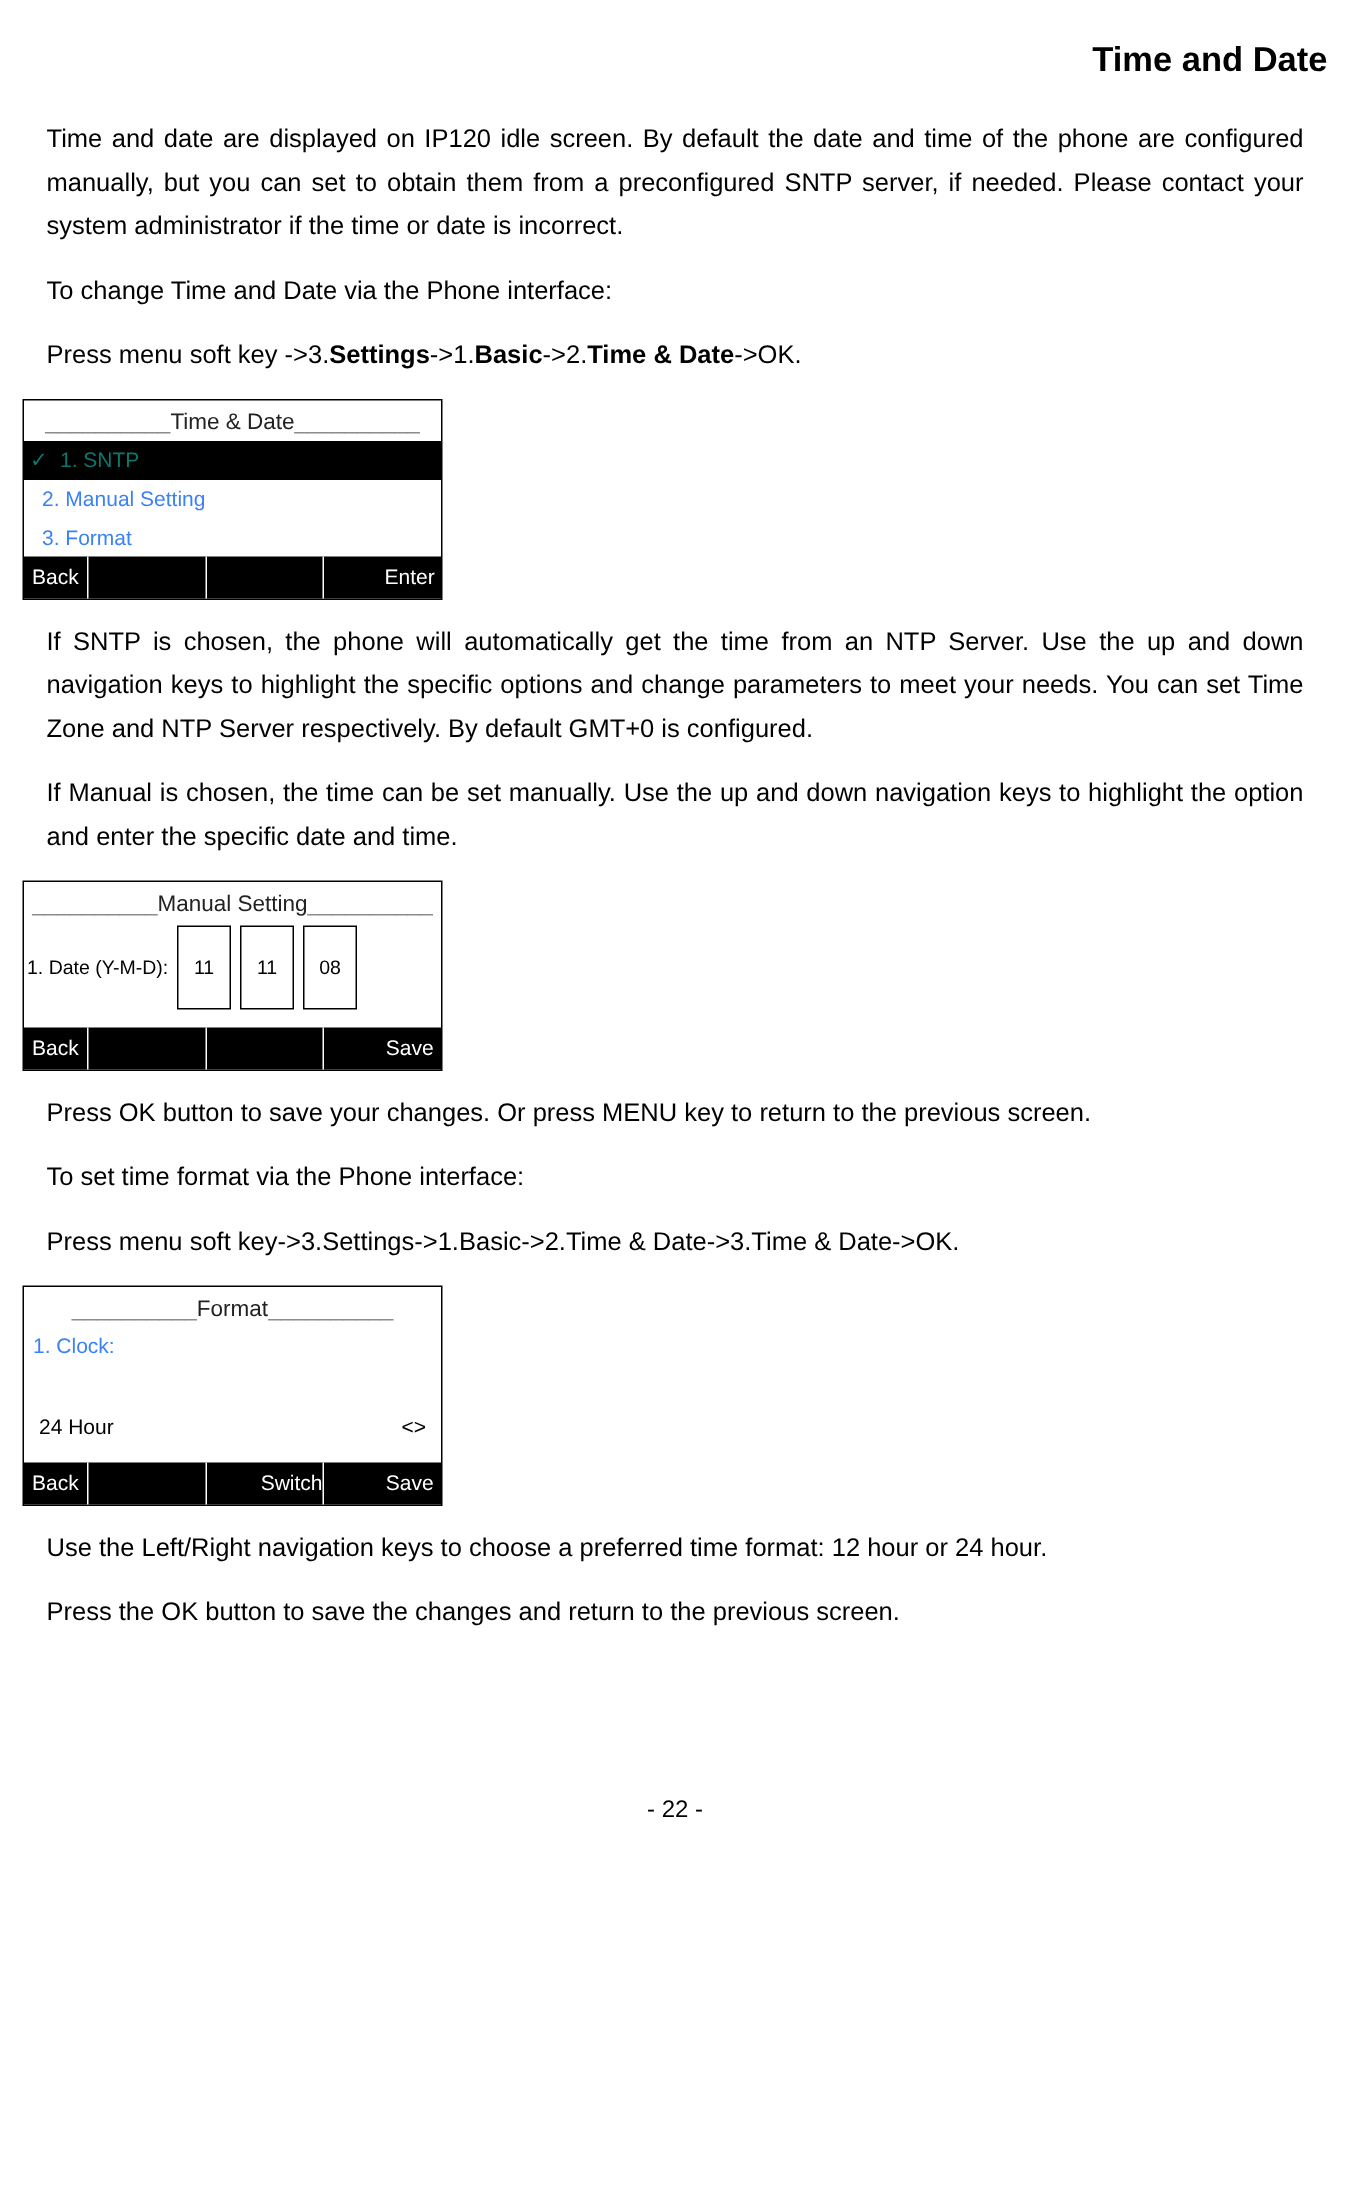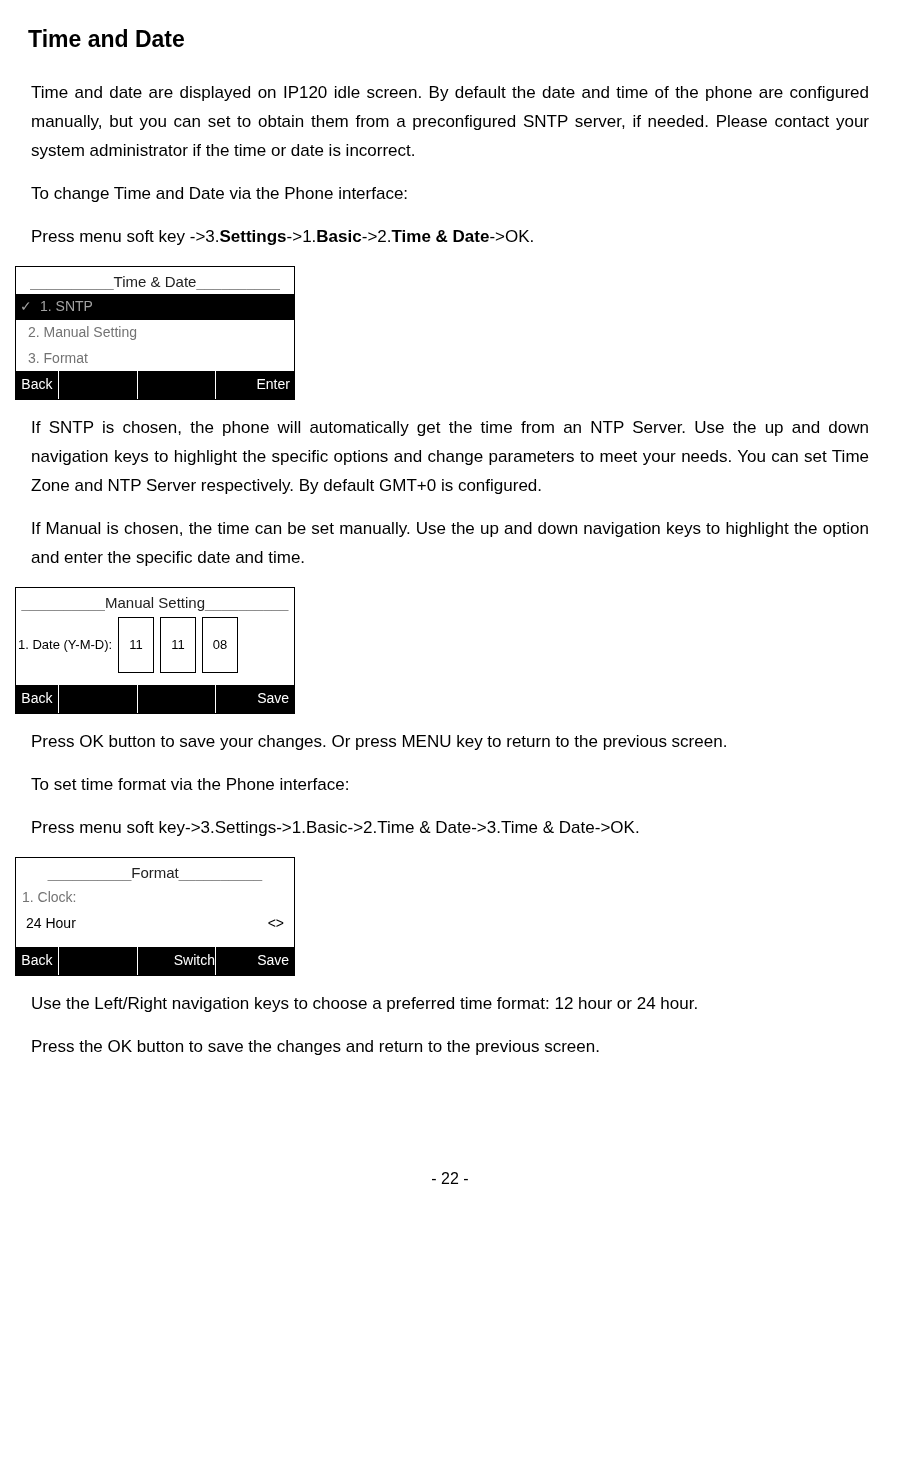--- a/index.html
+++ b/index.html
@@ -8,21 +8,22 @@
       margin: 0;
       padding: 15px 15px 20px 15px;
       box-sizing: border-box;
       font-size: 17px;
       line-height: 1.7;
       color: #000;
     }
     h1 {
       font-size: 23px;
       font-weight: bold;
-      margin: 5px 0 20px 13px;
+      margin: 5px 0 20px 0;
+      text-align: right;
     }
     p {
       margin: 14px 16px;
       text-align: justify;
     }
     .phone-screen {
       border: 1px solid #000;
       width: 280px;
       margin: 12px 0;
       box-sizing: border-box;
@@ -36,25 +37,25 @@
       color: #222;
     }
     .ps-title::before, .ps-title::after {
       content:"__________";
       letter-spacing: 0;
       color:#888;
     }
     .ps-item {
       font-size: 14px;
       padding: 1px 12px;
-      color: #737373;
+      color: #3b82f6;
     }
     .ps-item.selected {
       background: #000;
-      color: #a3a3a3;
+      color: #0f766e;
       position: relative;
     }
     .ps-item.selected::before {
       content:"✓";
       position: absolute;
       left: 4px;
     }
     .ps-item.selected { padding-left: 24px; }
     .ps-softkeys {
       display: flex;
@@ -87,20 +88,21 @@
       margin: 1px 6px 1px 0;
       font-size: 13px;
       padding: 16px 2px;
     }
     .ps-format-row {
       display:flex;
       align-items:center;
       justify-content: space-between;
       padding: 1px 10px;
       font-size: 14px;
+      margin-top: 28px;
     }
     .ps-spacer { height: 10px; }
     .page-number {
       text-align: center;
       margin-top: 104px;
       font-size: 16px;
     }
   </style>
 </head>
 <body>

